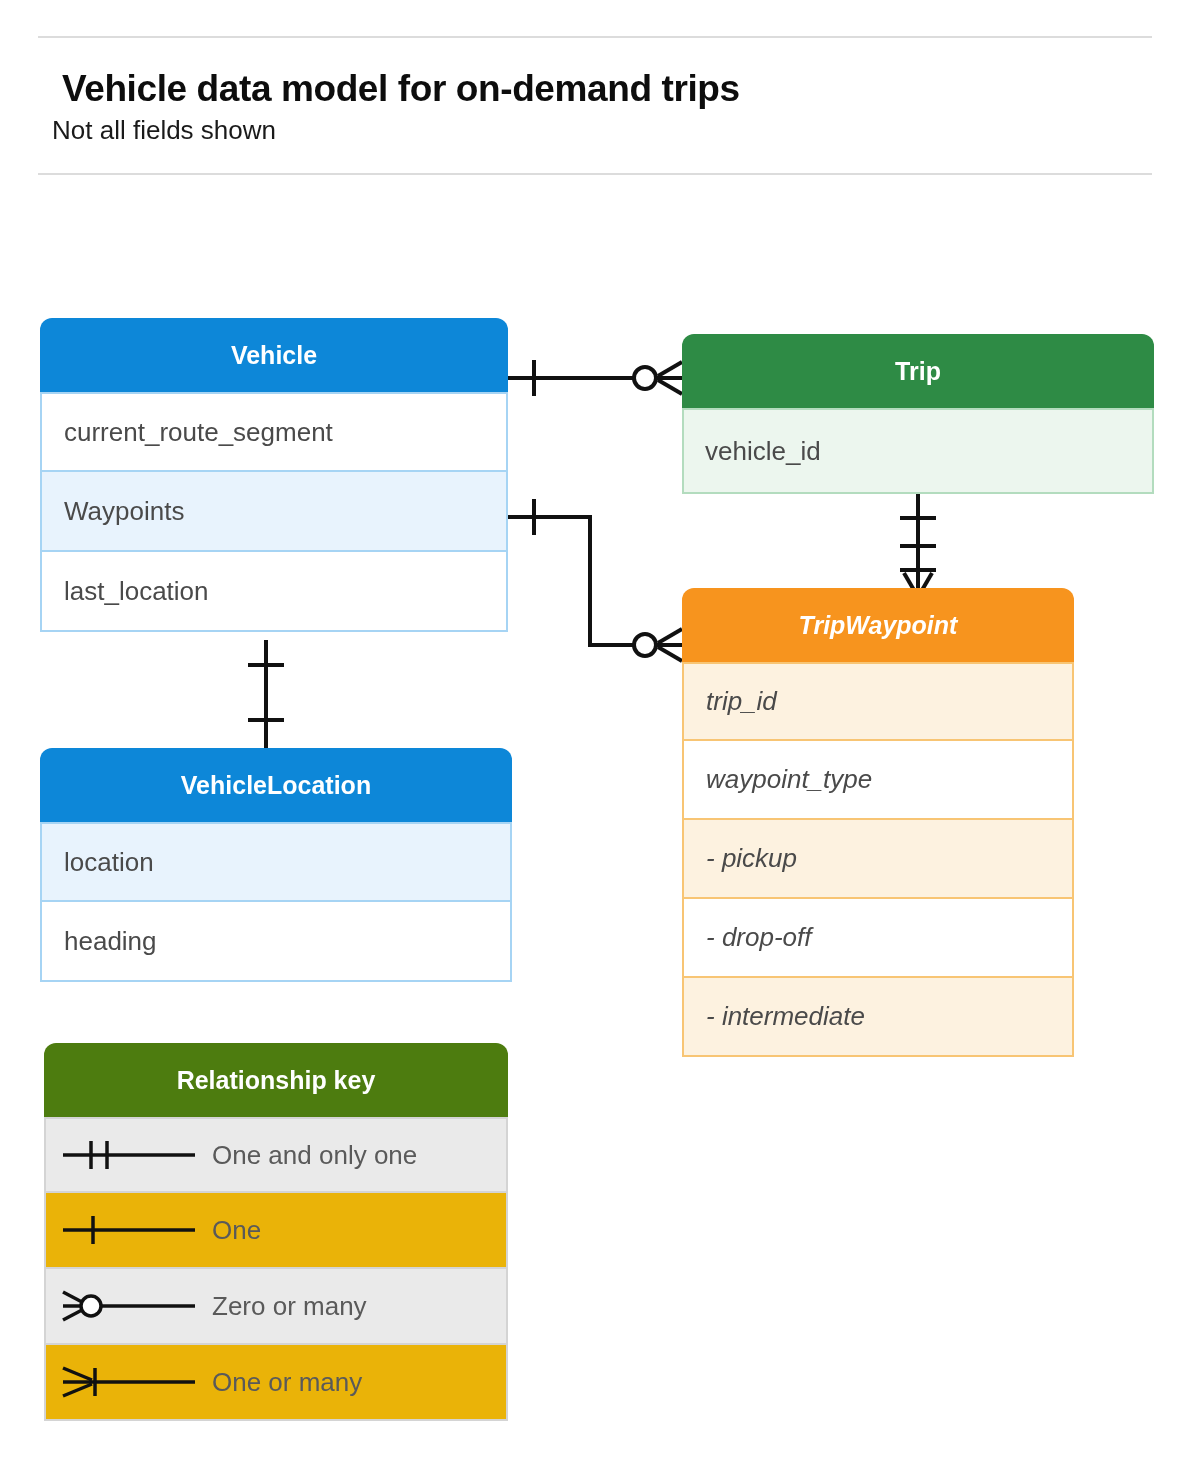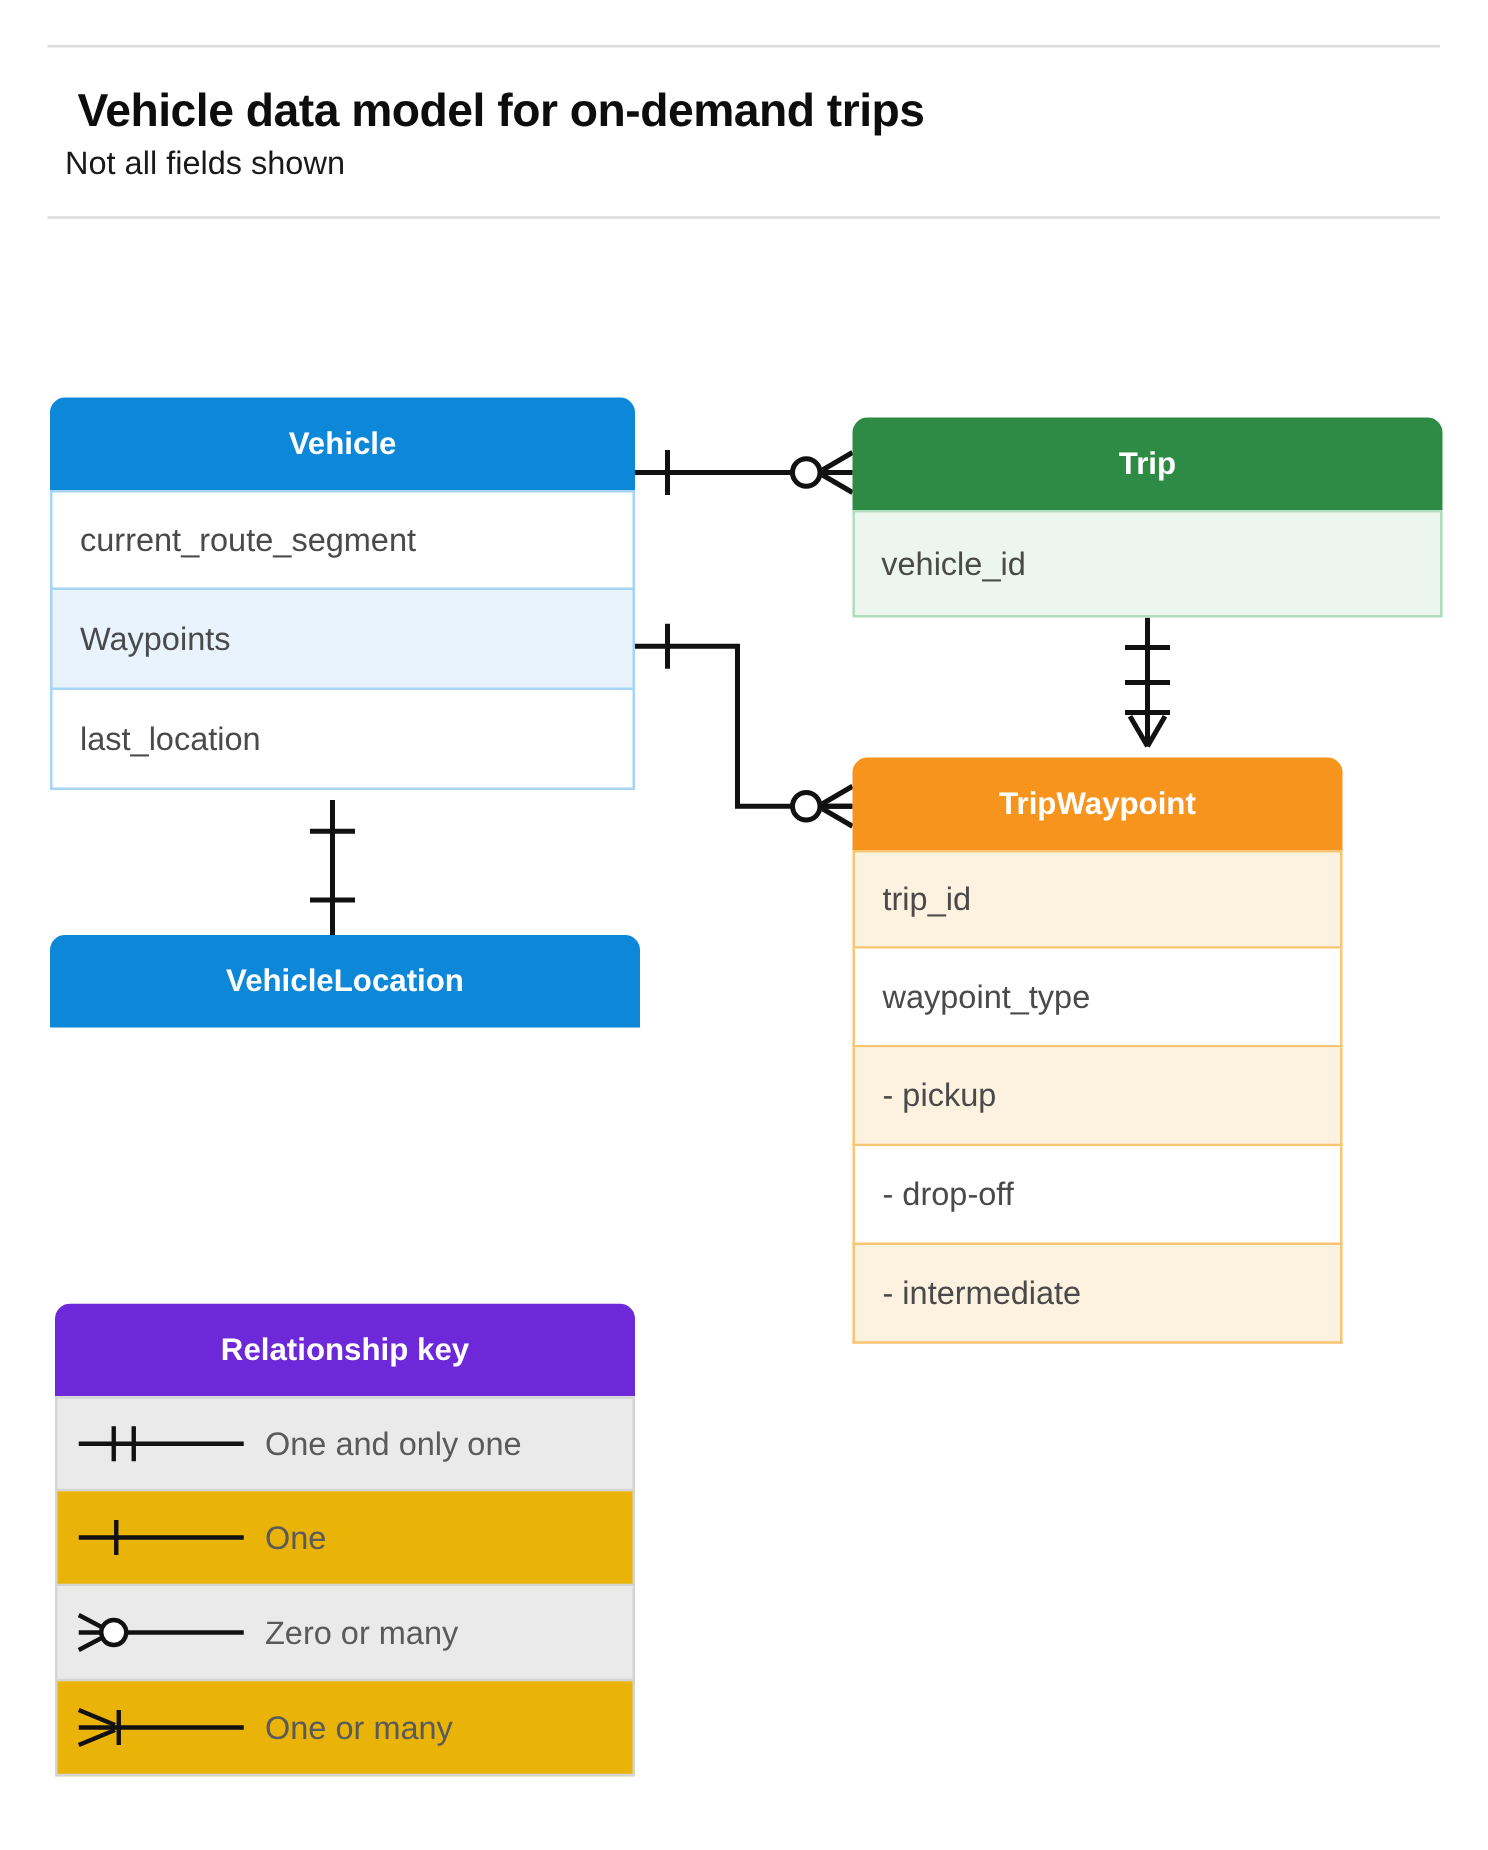--- a/index.html
+++ b/index.html
@@ -108,38 +108,38 @@
   .theme-green .entity-row { border-color: #b3dcbe; }
   .theme-green .row-alt { background: #ecf6ee; }
 
   
   .theme-orange .entity-header { background: #f7941e; }
   .theme-orange .entity-row { border-color: #f8c574; }
   .theme-orange .row-alt { background: #fdf2e0; }
   .theme-orange .row-base { background: #ffffff; }
 
   
-  .theme-gray .entity-header { background: #6d28d9; }
+  .theme-gray .entity-header { background: #4d7c0f; }
   .theme-gray .row-alt { background: #eaeaea; }
   .theme-gray .row-base { background: #eab308; }
 
   
   #entity-vehicle { left: 40px; top: 318px; width: 468px; }
   #entity-vehicle .entity-header { height: 74px; }
   #entity-vehicle .entity-row { height: 80px; }
 
   #entity-vehiclelocation { left: 40px; top: 748px; width: 472px; }
   #entity-vehiclelocation .entity-header { height: 74px; }
   #entity-vehiclelocation .entity-row { height: 80px; }
 
   #entity-trip { left: 682px; top: 334px; width: 472px; }
   #entity-trip .entity-header { height: 74px; }
   #entity-trip .entity-row { height: 86px; padding-left: 21px; }
 
-  #entity-tripwaypoint { left: 682px; top: 606px; width: 392px; }
+  #entity-tripwaypoint { left: 682px; top: 588px; width: 392px; font-style: italic; }
   #entity-tripwaypoint .entity-header { height: 74px; }
   #entity-tripwaypoint .entity-row { height: 79px; }
 
   
   #legend { left: 44px; top: 1043px; width: 464px; }
   #legend .entity-header { height: 74px; }
   #legend .legend-row {
     height: 76px;
     font-size: 26px;
     color: #5a5a5a;
@@ -232,20 +232,24 @@
   <div class="entity-header">Vehicle</div>
   <div class="entity-rows">
     <div class="entity-row first row-base">current_route_segment</div>
     <div class="entity-row row-alt">Waypoints</div>
     <div class="entity-row row-base">last_location</div>
   </div>
 </div>
 
 <div class="entity theme-blue" id="entity-vehiclelocation">
   <div class="entity-header">VehicleLocation</div>
+  <div class="entity-rows">
+    <div class="entity-row first row-alt">location</div>
+    <div class="entity-row row-base">heading</div>
+  </div>
 </div>
 
 <div class="entity theme-green" id="entity-trip">
   <div class="entity-header">Trip</div>
   <div class="entity-rows">
     <div class="entity-row first row-alt">vehicle_id</div>
   </div>
 </div>
 
 <div class="entity theme-orange" id="entity-tripwaypoint">

